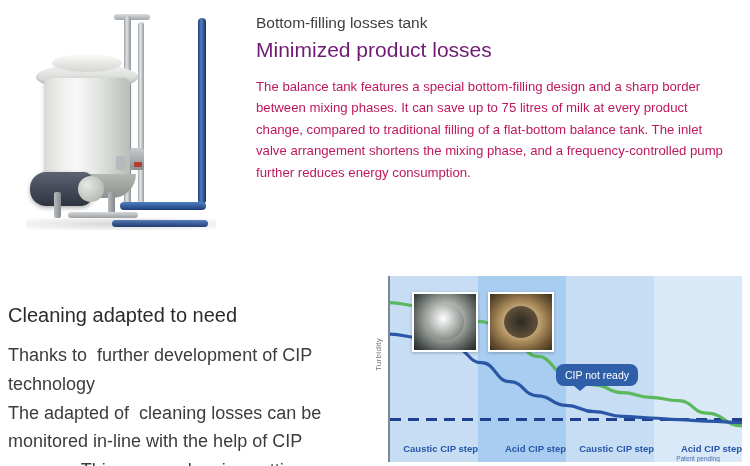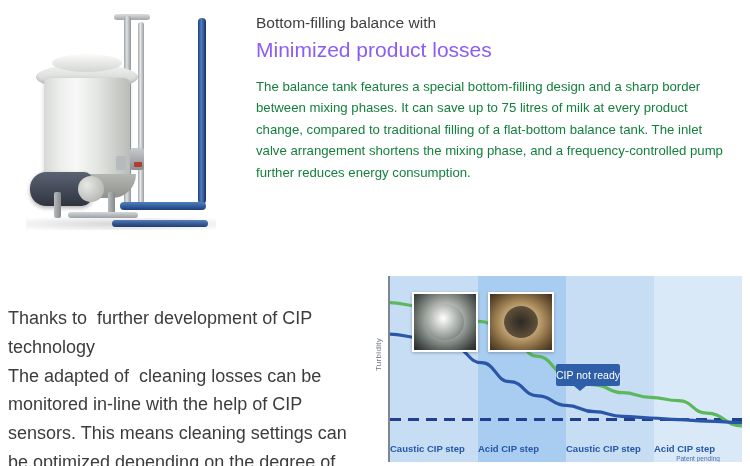--- a/index.html
+++ b/index.html
@@ -174,28 +174,28 @@
     width: 480px;
   }
   .eyebrow {
     font-size: 15.5px;
     color: #3f3f3f;
     margin: 0 0 6px 0;
     font-weight: 400;
   }
   .headline {
     font-size: 21px;
-    color: #8b5cf6;
+    color: #701a75;
     margin: 0 0 14px 0;
     font-weight: 400;
   }
   .body-copy {
     font-size: 13.2px;
     line-height: 1.62;
-    color: #15803d;
+    color: #be185d;
     margin: 0;
     font-weight: 400;
   }
 
   
   #bottom-section {
     position: absolute;
     left: 0; top: 268px;
     width: 750px;
     height: 198px;
@@ -236,21 +236,21 @@
   .band {
     position: absolute;
     top: 0;
     height: 186px;
   }
   .band-label {
     position: absolute;
     bottom: 8px;
     left: 0;
     width: 100%;
-    text-align: left;
+    text-align: right;
     font-size: 9.5px;
     color: #2756a8;
     font-weight: 700;
   }
   .band-sub {
     position: absolute;
     bottom: 0px;
     left: 0;
     width: 100%;
     text-align: center;
@@ -308,22 +308,22 @@
     width: 34px; height: 32px;
     border-radius: 50%;
     background: radial-gradient(ellipse at 50% 50%, #2c2a24, #615039 70%, #8d7350);
   }
   .cip-callout {
     position: absolute;
     left: 166px; top: 88px;
     background: #2e5fa8;
     color: #ffffff;
     font-size: 10.5px;
-    padding: 5px 0;
-    border-radius: 2px;
+    padding: 5px 9px;
+    border-radius: 8px;
     white-space: nowrap;
     font-weight: 400;
   }
   .cip-callout::after {
     content: "";
     position: absolute;
     left: 18px; bottom: -5px;
     border-left: 6px solid transparent;
     border-right: 6px solid transparent;
     border-top: 5px solid #2e5fa8;
@@ -350,29 +350,30 @@
     <div class="pump-head"></div>
     <div class="foot1"></div>
     <div class="foot2"></div>
     <div class="pipe-grey-h"></div>
     <div class="pipe-blue-h"></div>
     <div class="pipe-blue-h2"></div>
     <div class="base-shadow"></div>
   </div>
 
   <div id="top-text">
-    <p class="eyebrow">Bottom-filling balance with</p>
+    <p class="eyebrow">Bottom-filling losses tank</p>
     <h1 class="headline">Minimized product losses</h1>
     <p class="body-copy">The balance tank features a special bottom-filling design and a sharp border between mixing phases. It can save up to 75 litres of milk at every product change, compared to traditional filling of a flat-bottom balance tank. The inlet valve arrangement shortens the mixing phase, and a frequency-controlled pump further reduces energy consumption.</p>
   </div>
 </div>
 
 <div id="bottom-section">
 
   <div id="bottom-text">
+    <h2 class="subhead">Cleaning adapted to need</h2>
     <p class="body-copy2">
       <span>Thanks to</span><span class="seg-gap"></span><span>further development of CIP technology</span><br>
       <span>The adapted of</span><span class="seg-gap"></span><span>cleaning losses can be monitored in-line with</span>
       <span>the help of CIP sensors. This means cleaning settings can be optimized depending on the degree of fouling, resulting in more uptime and a reduction in utilities consumption.</span>
     </p>
   </div>
 
   <div id="cip-chart">
     <div class="y-axis-label">Turbidity</div>
     <div class="y-axis-line"></div>

